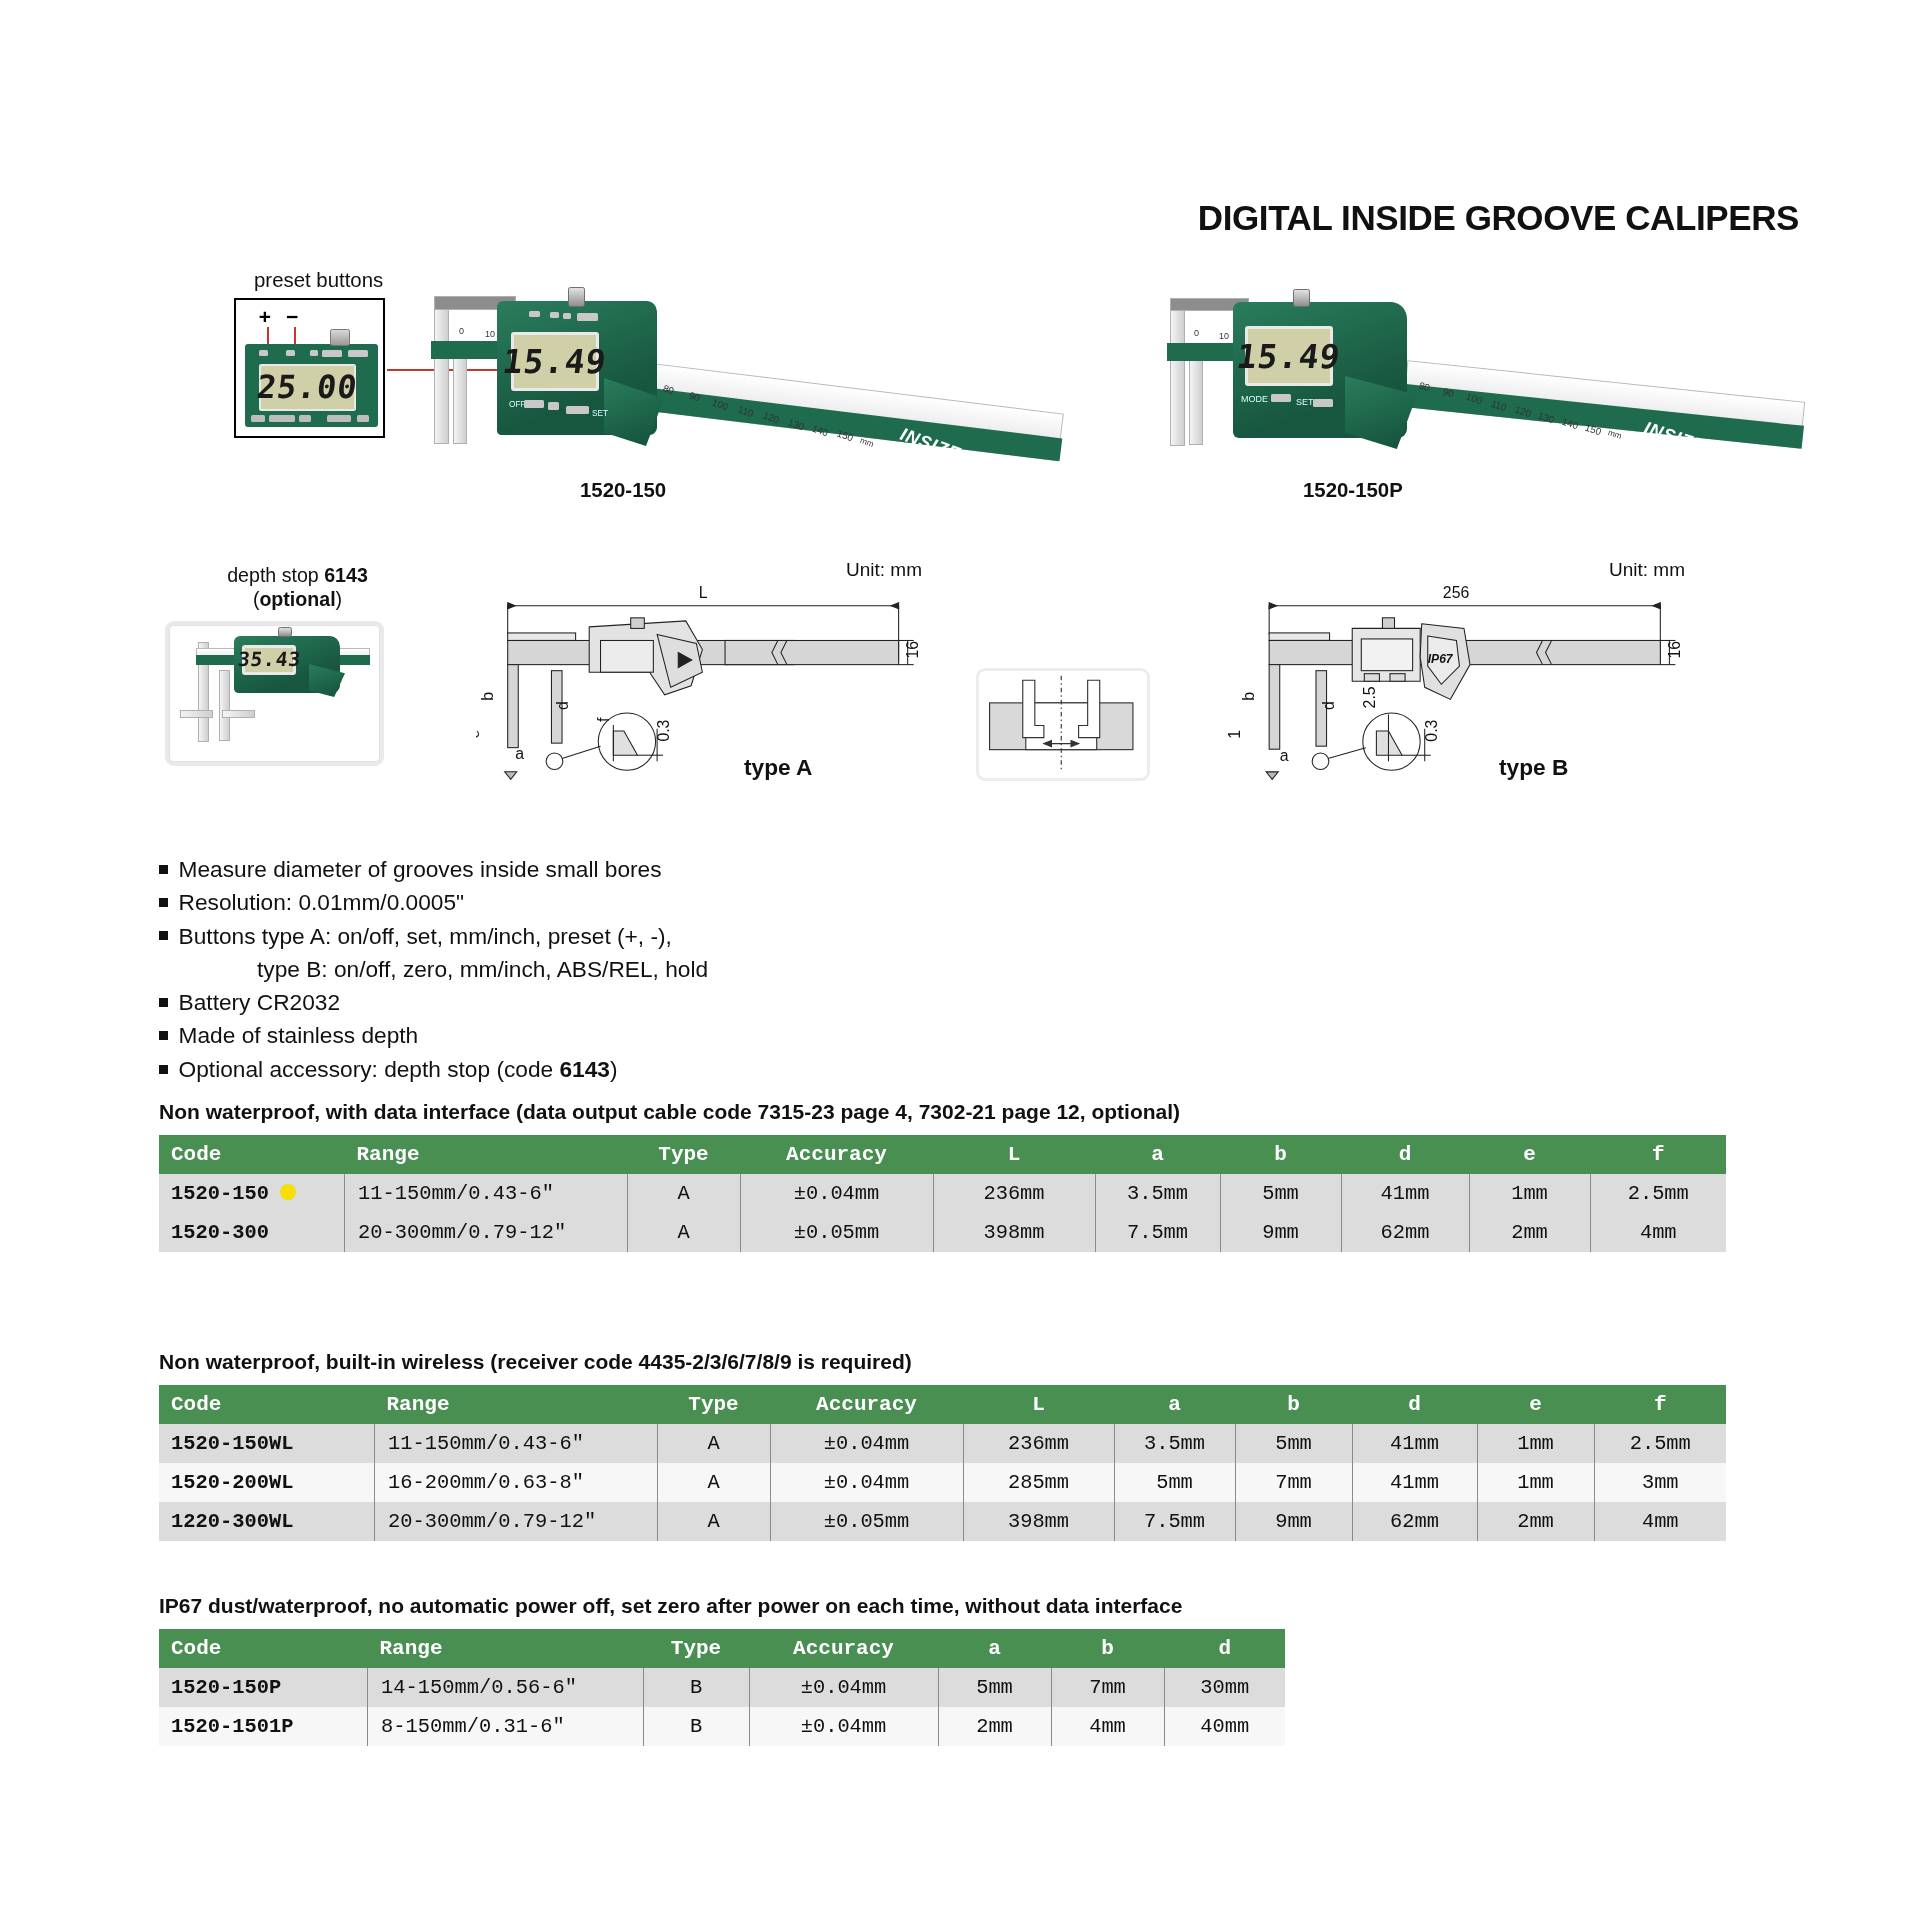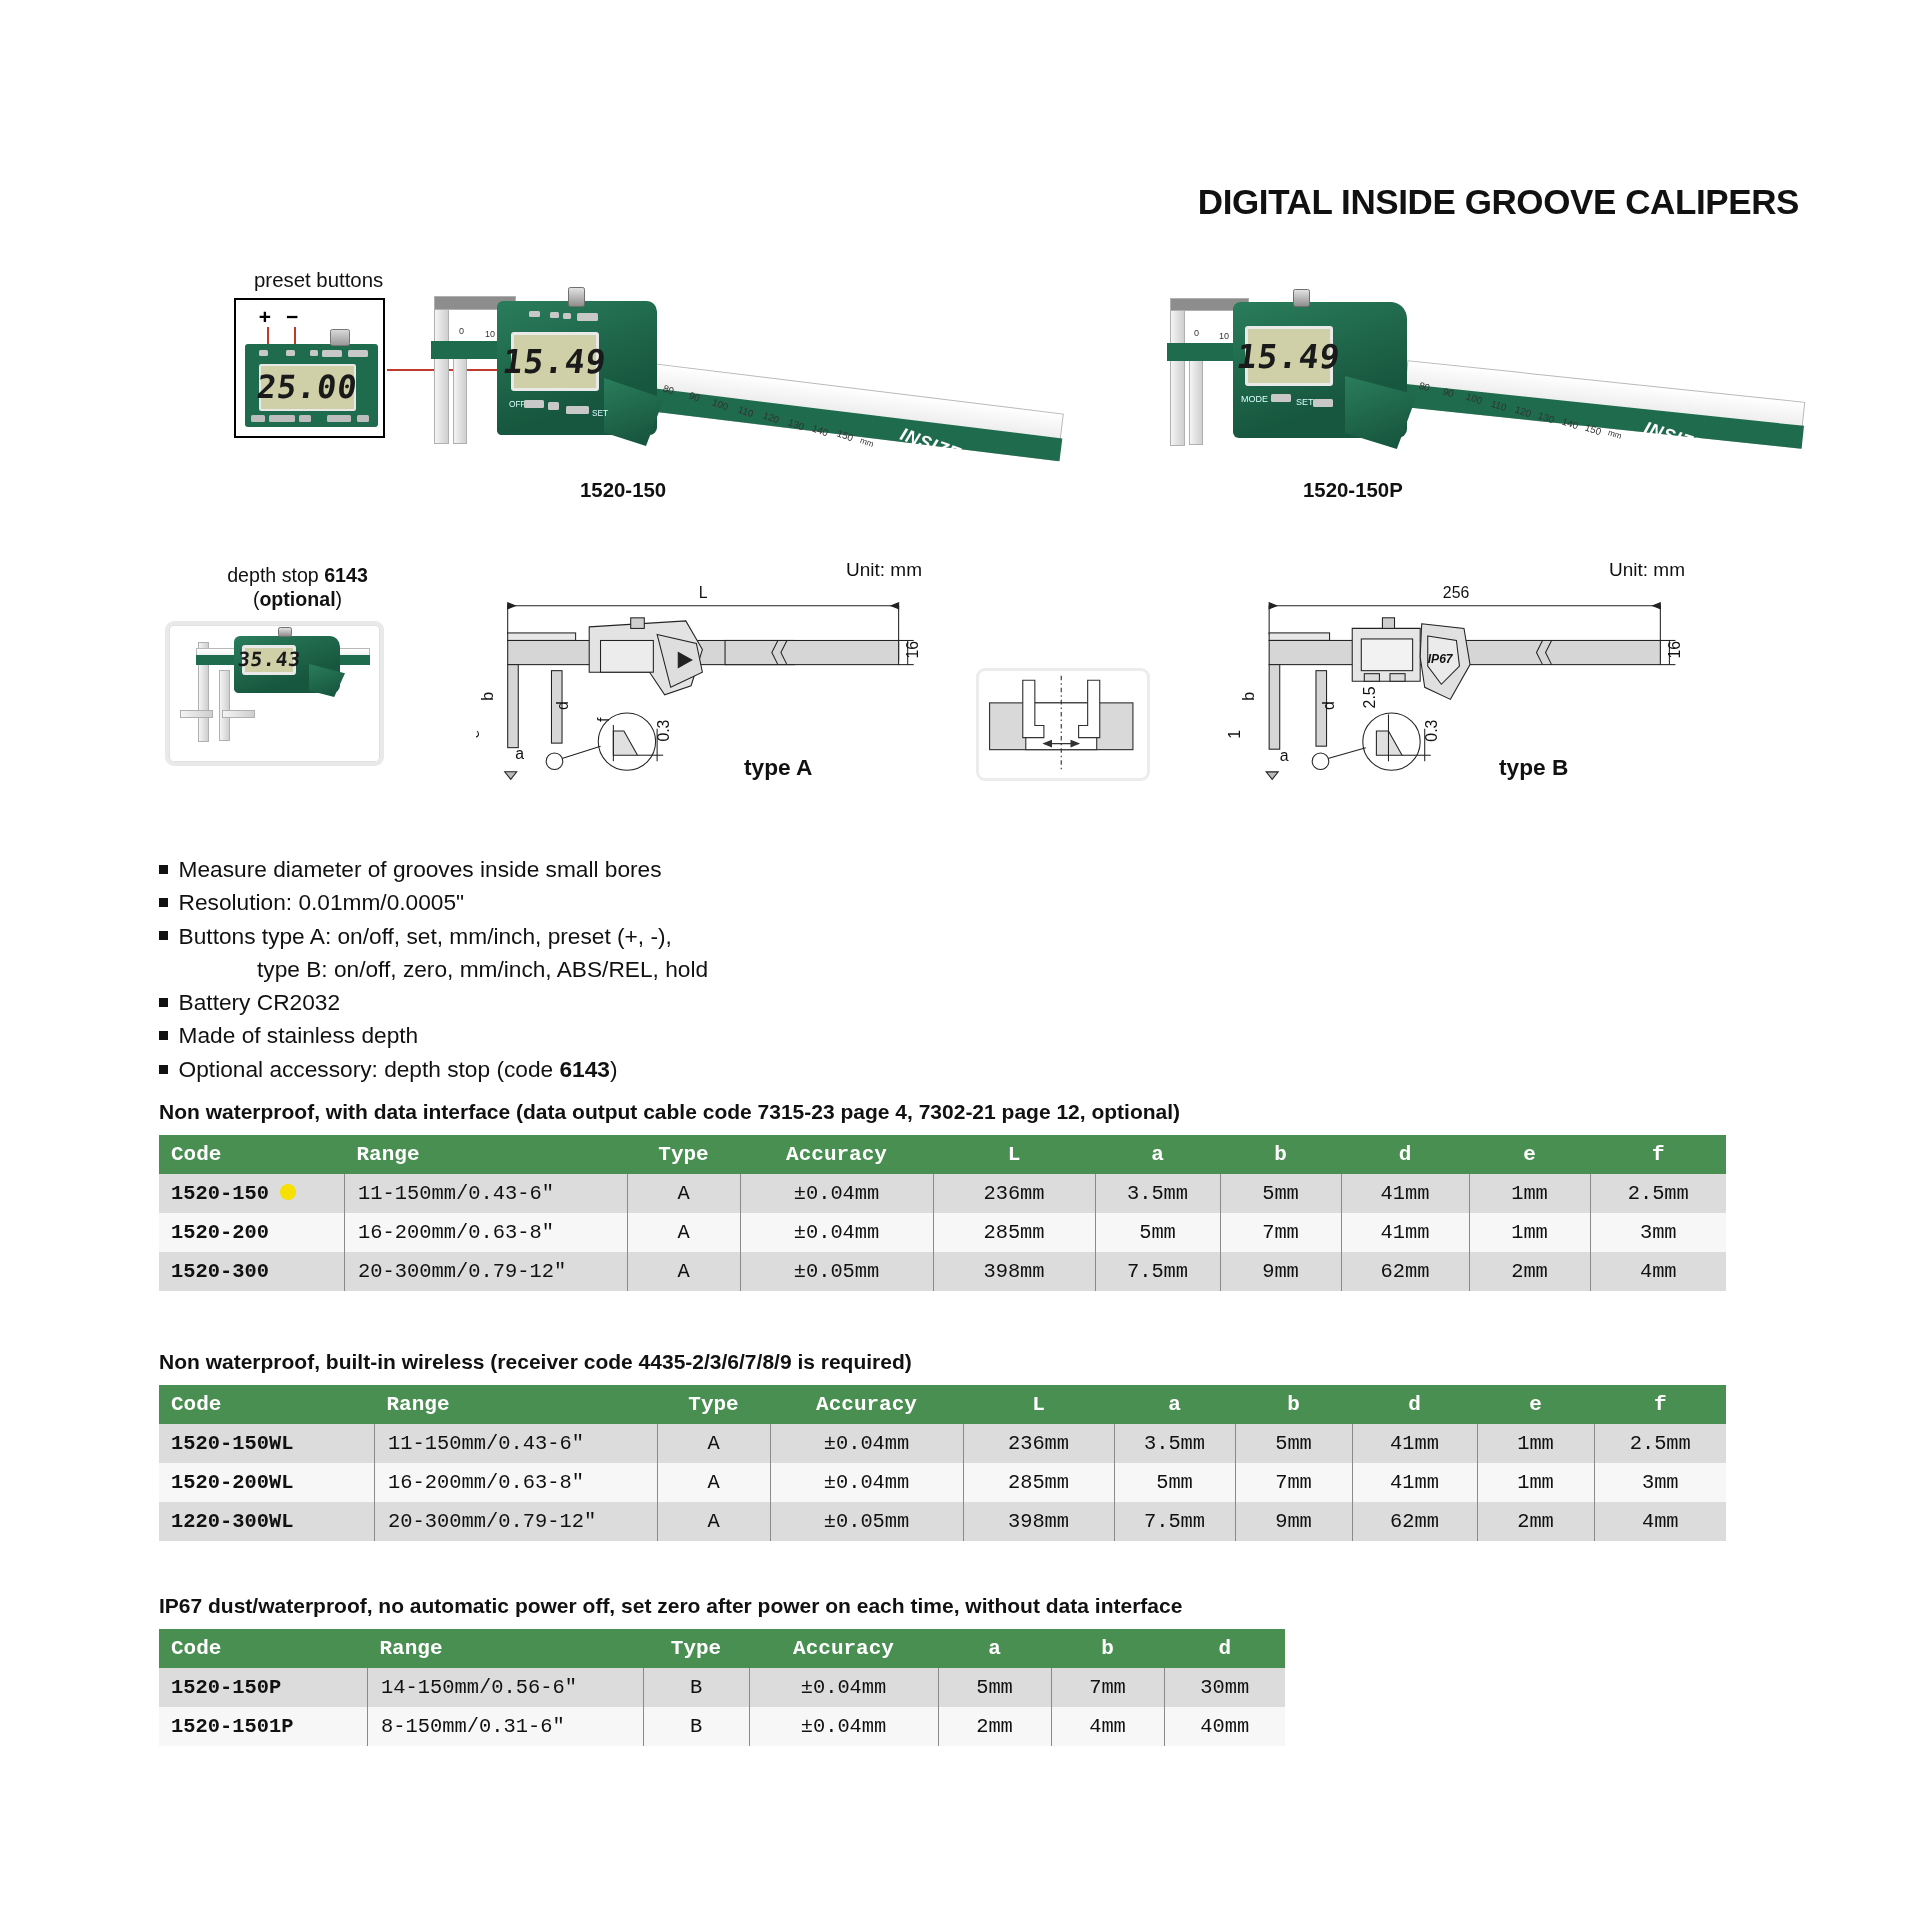--- a/index.html
+++ b/index.html
@@ -6,21 +6,21 @@
   html, body {
     width: 1927px; height: 1927px;
     background: #ffffff;
     font-family: "Liberation Sans", sans-serif;
     overflow: hidden;
   }
   .page { position: relative; width: 1927px; height: 1927px; }
 
   
   .page-title {
-    position: absolute; right: 128px; top: 182px;
+    position: absolute; right: 128px; top: 198px;
     font-size: 35px; font-weight: bold; letter-spacing: -0.4px;
     color: #111; white-space: nowrap;
   }
 
   
   .preset-label {
     position: absolute; left: 240px; top: 269px;
     font-size: 20.4px; color: #111; white-space: nowrap; margin-left: 14px;
   }
   .preset-box {
@@ -484,32 +484,20 @@
           <td class="range">11-150mm/0.43-6"</td>
           <td>A</td>
           <td>±0.04mm</td>
           <td>236mm</td>
           <td>3.5mm</td>
           <td>5mm</td>
           <td>41mm</td>
           <td>1mm</td>
           <td>2.5mm</td>
         </tr>
-        <tr class="even">
-          <td class="code">1520-200</td>
-          <td class="range">16-200mm/0.63-8"</td>
-          <td>A</td>
-          <td>±0.04mm</td>
-          <td>285mm</td>
-          <td>5mm</td>
-          <td>7mm</td>
-          <td>41mm</td>
-          <td>1mm</td>
-          <td>3mm</td>
-        </tr>
         <tr class="odd">
           <td class="code">1520-300</td>
           <td class="range">20-300mm/0.79-12"</td>
           <td>A</td>
           <td>±0.05mm</td>
           <td>398mm</td>
           <td>7.5mm</td>
           <td>9mm</td>
           <td>62mm</td>
           <td>2mm</td>

